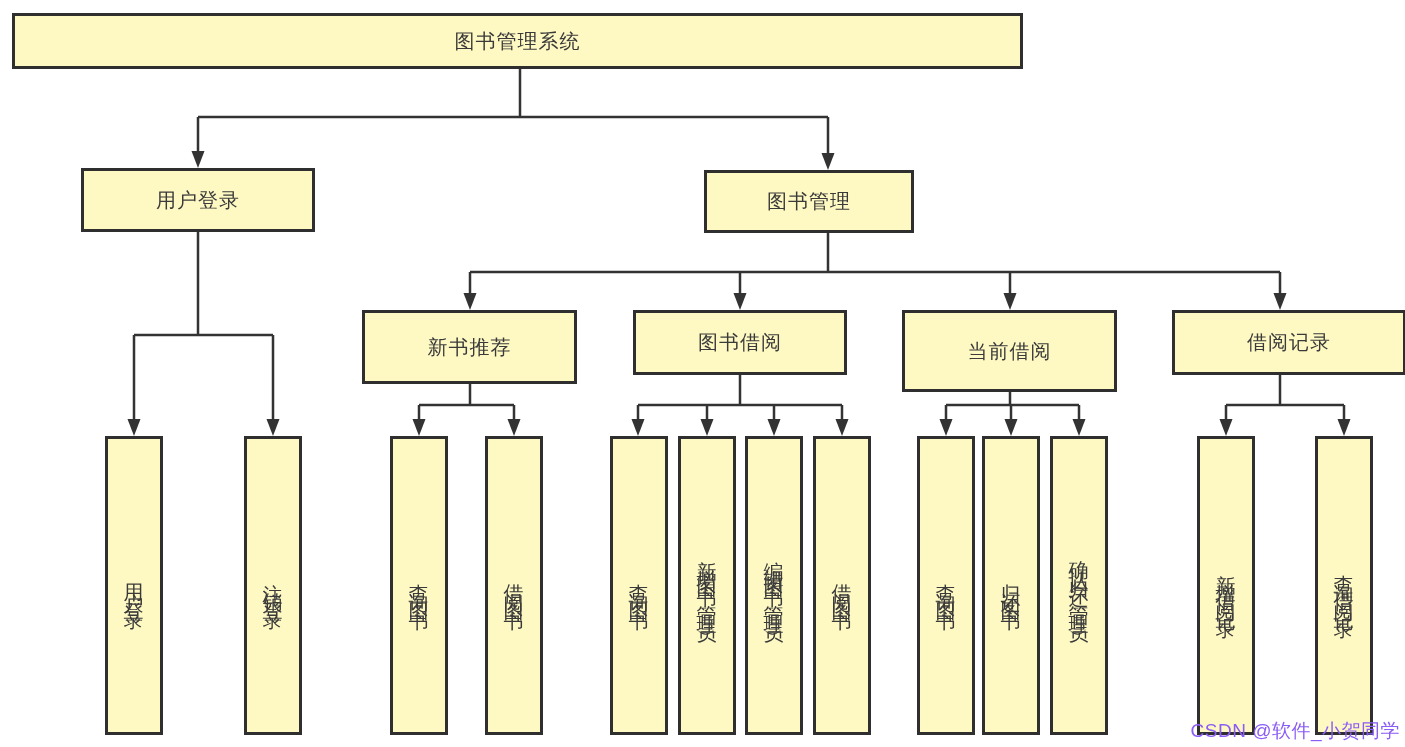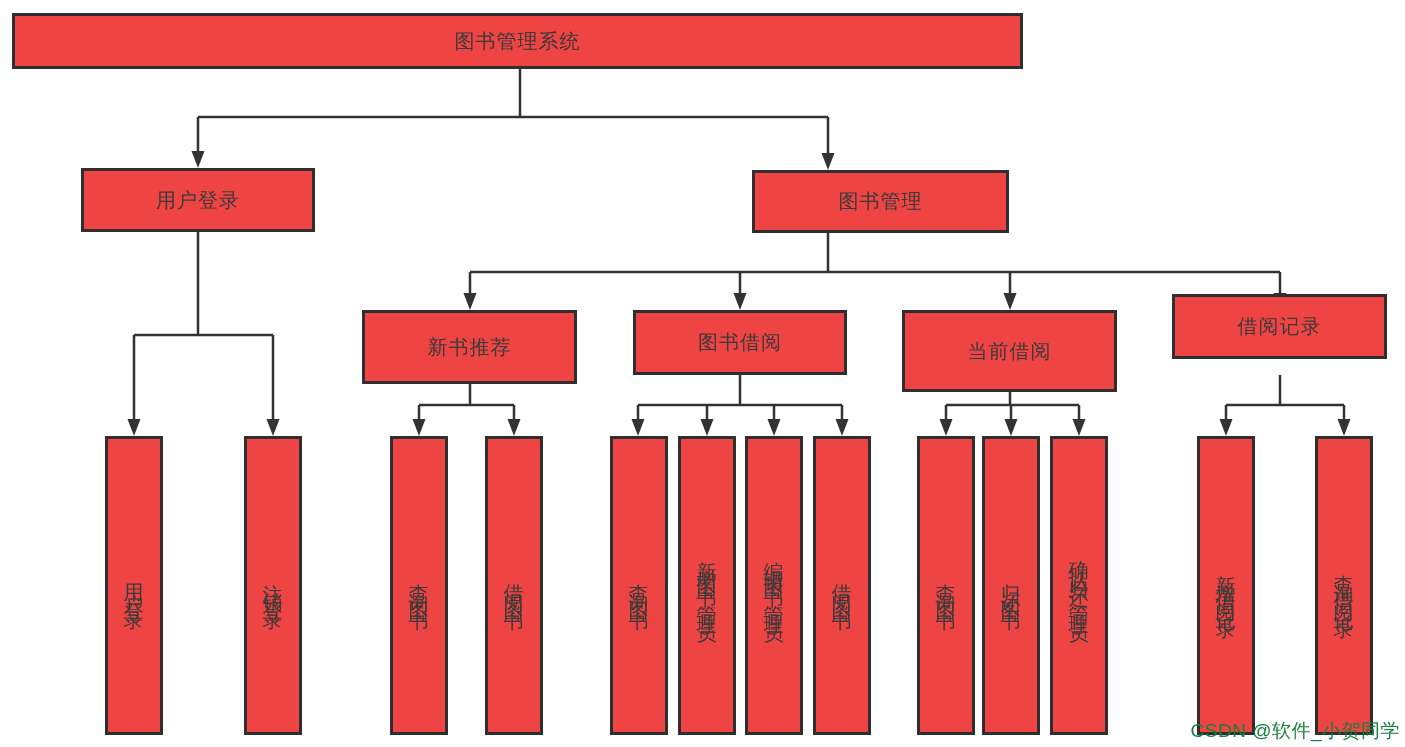--- a/index.html
+++ b/index.html
@@ -8,40 +8,40 @@
     width:1405px;height:747px;
     background:#ffffff;
     font-family:"Liberation Sans","DejaVu Sans",sans-serif;
     overflow:hidden;
   }
   .wires{position:absolute;left:0;top:0;width:1405px;height:747px;}
   .node{
     position:absolute;
     box-sizing:border-box;
     border:3px solid #2f2f2f;
-    background:#ef4444;
+    background:#fef9c3;
     display:flex;align-items:center;justify-content:center;
     color:#3a3a3a;
   }
   .node.h{font-size:20px;letter-spacing:1px;}
   .node.vert{top:436px;width:58px;height:299px;}
   .vtext{
     writing-mode:vertical-rl;
     text-orientation:mixed;
     font-size:20px;
     letter-spacing:9px;
     line-height:1;
     color:#3a3a3a;
     white-space:nowrap;
   }
   .watermark{
     position:absolute;
     right:5px;bottom:3px;
     font-size:19px;
-    color:#15803d;
+    color:#8b5cf6;
     letter-spacing:0.5px;
   }
 </style>
 </head>
 <body>
 
 <div class="stage">
 
   <svg class="wires" viewBox="0 0 1405 747" xmlns="http://www.w3.org/2000/svg">
     <g stroke="#333333" stroke-width="2.5" fill="none">
@@ -83,34 +83,34 @@
     </g>
   </svg>
 
   <div class="node h" style="left:12px;top:13px;width:1011px;height:56px">
     <span>图书管理系统</span>
   </div>
 
   <div class="node h" style="left:81px;top:168px;width:234px;height:64px">
     <span>用户登录</span>
   </div>
-  <div class="node h" style="left:752px;top:170px;width:257px;height:63px">
+  <div class="node h" style="left:704px;top:170px;width:210px;height:63px">
     <span>图书管理</span>
   </div>
 
   <div class="node h" style="left:362px;top:310px;width:215px;height:74px">
     <span>新书推荐</span>
   </div>
   <div class="node h" style="left:633px;top:310px;width:214px;height:65px">
     <span>图书借阅</span>
   </div>
   <div class="node h" style="left:902px;top:310px;width:215px;height:82px">
     <span>当前借阅</span>
   </div>
-  <div class="node h" style="left:1172px;top:294px;width:215px;height:65px">
+  <div class="node h" style="left:1172px;top:310px;width:234px;height:65px">
     <span>借阅记录</span>
   </div>
 
   <div class="node vert" style="left:105px">
     <span class="vtext">用户登录</span>
   </div>
   <div class="node vert" style="left:244px">
     <span class="vtext">注销登录</span>
   </div>
 

